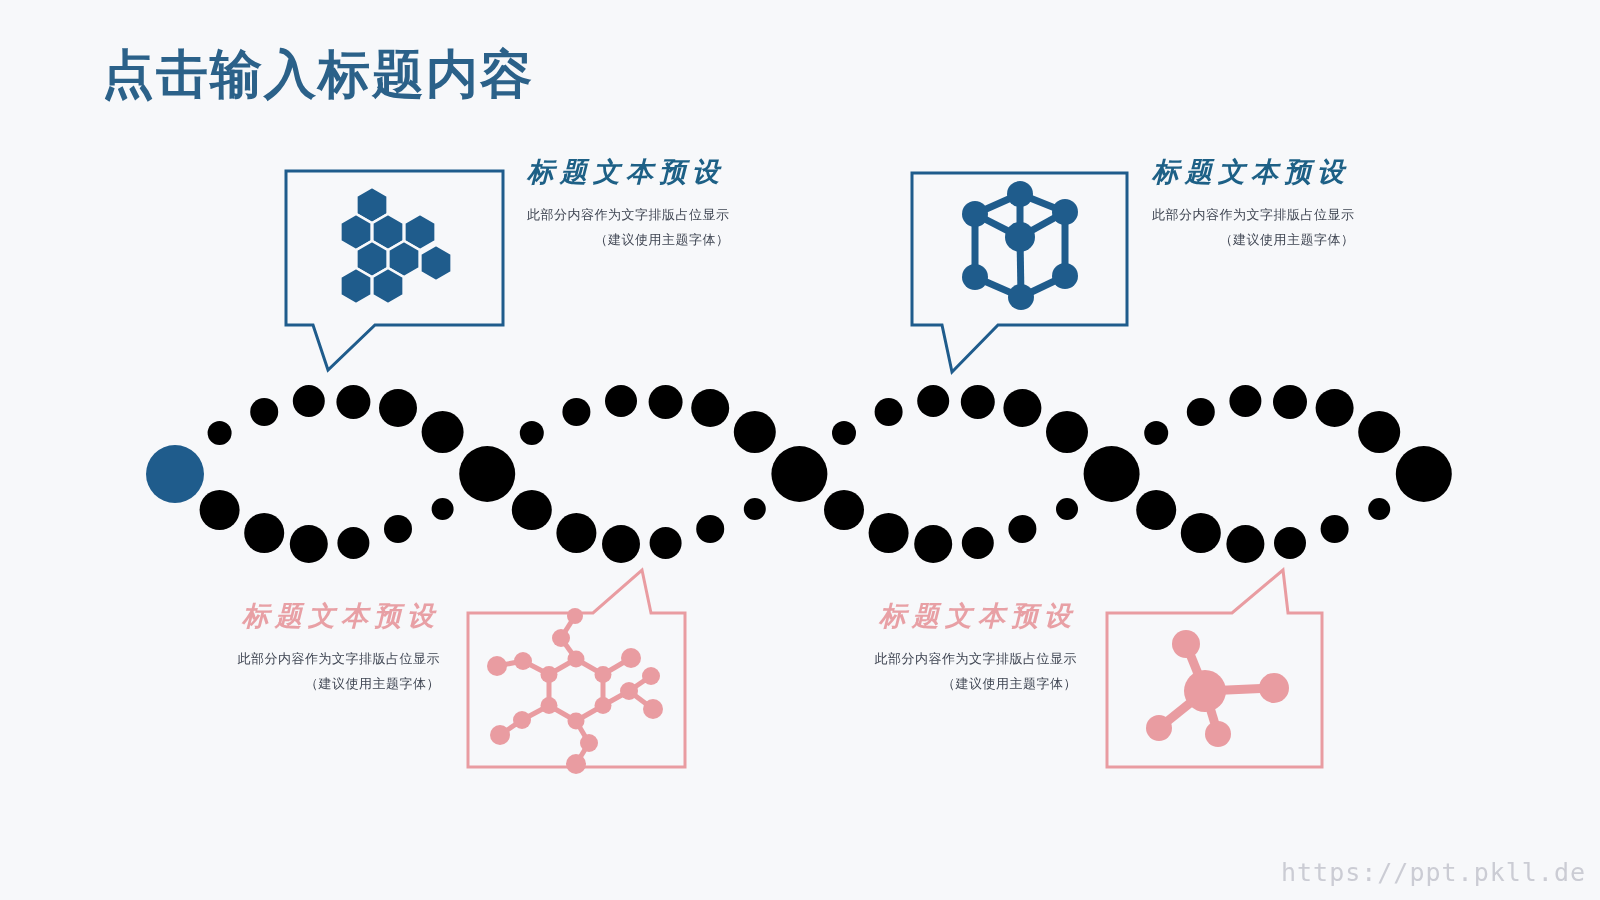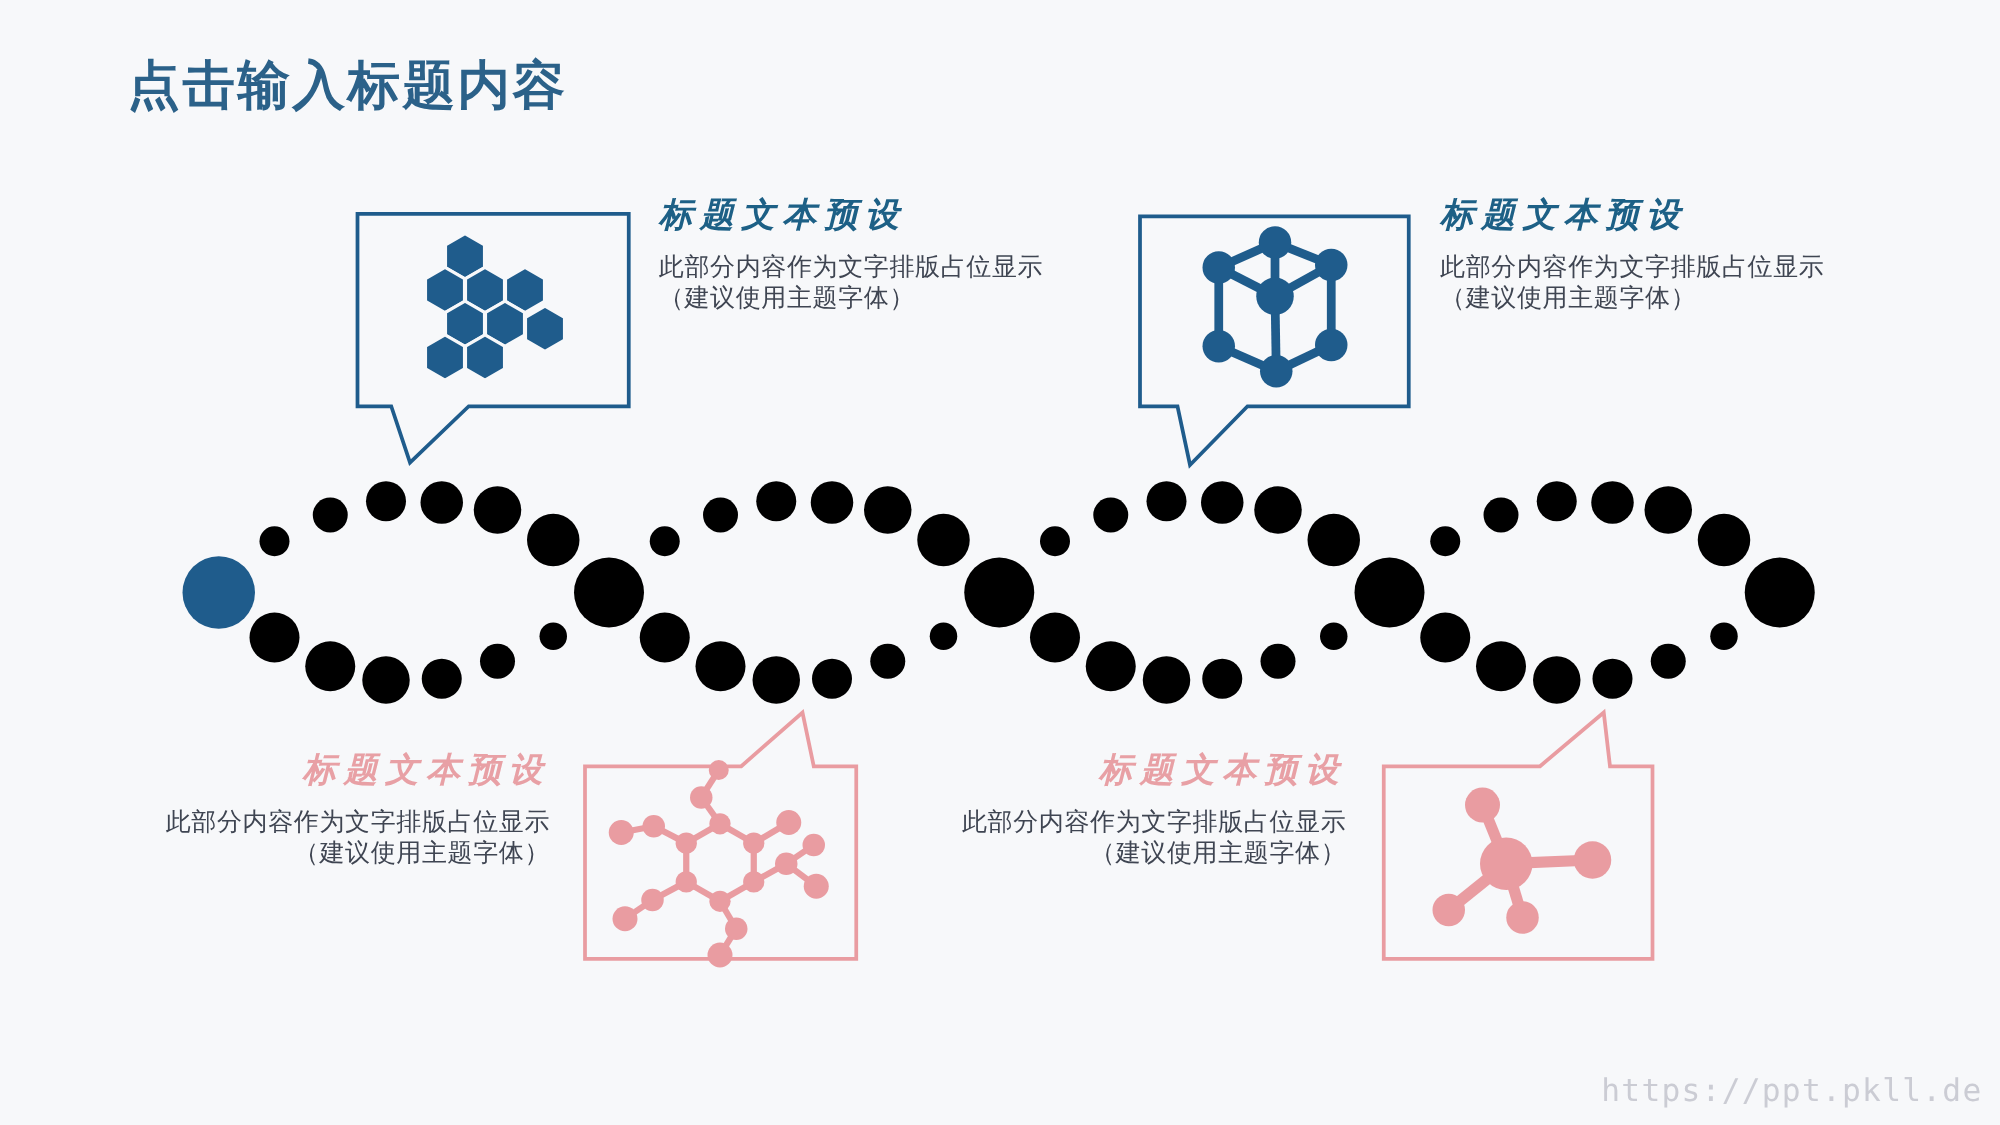--- a/index.html
+++ b/index.html
@@ -18,21 +18,21 @@
     position:relative;
     width:1600px;height:900px;
     margin:0 auto;
     background:var(--background);
     overflow:hidden;
     font-family:"Liberation Serif","DejaVu Serif",serif;
   }
   .slide-title{
     position:absolute;left:102px;top:40px;
     font-family:"Liberation Sans","DejaVu Sans",sans-serif;
-    font-weight:700;font-size:42px;letter-spacing:2px;
+    font-weight:700;font-size:52px;letter-spacing:2px;
     color:var(--title-blue);
   }
   .deco{position:absolute;left:0;top:0;width:1600px;height:900px;}
   .c-blue{color:var(--primary-blue);}
   .c-pink{color:var(--accent-pink);}
   .dna circle{fill:currentColor;}
   .bubble{fill:none;stroke:currentColor;stroke-width:3;stroke-linejoin:miter;}
   .hexes use{fill:currentColor;stroke:var(--background);stroke-width:2.5;}
   .cube line{stroke:currentColor;stroke-width:7;}
   .cube circle{fill:currentColor;}
@@ -41,22 +41,23 @@
   .mol-ring line{stroke-width:5;}
   .mol-branch line{stroke-width:9;}
   .callout{position:absolute;}
   .callout .c-heading{
     font-size:27px;font-weight:700;letter-spacing:6px;line-height:32px;font-style:italic;
   }
   .callout.blue .c-heading{color:var(--heading-blue);}
   .callout.pink .c-heading{color:var(--heading-pink);}
   .callout .c-body{
     margin-top:14px;
-    font-size:20px;line-height:25px;letter-spacing:0.5px;
+    font-size:13px;line-height:25px;letter-spacing:0.5px;
     color:var(--body-text);
+    text-align:right;
   }
   .callout.tl{left:527px;top:156px;text-align:left;}
   .callout.tr{left:1152px;top:156px;text-align:left;}
   .callout.bl{right:1160px;top:600px;text-align:right;}
   .callout.br{right:523px;top:600px;text-align:right;}
   .watermark{
     position:absolute;right:14px;top:858px;
     font-family:"DejaVu Sans Mono","Liberation Mono",monospace;
     font-size:25px;letter-spacing:1px;
     color:var(--watermark-gray);

